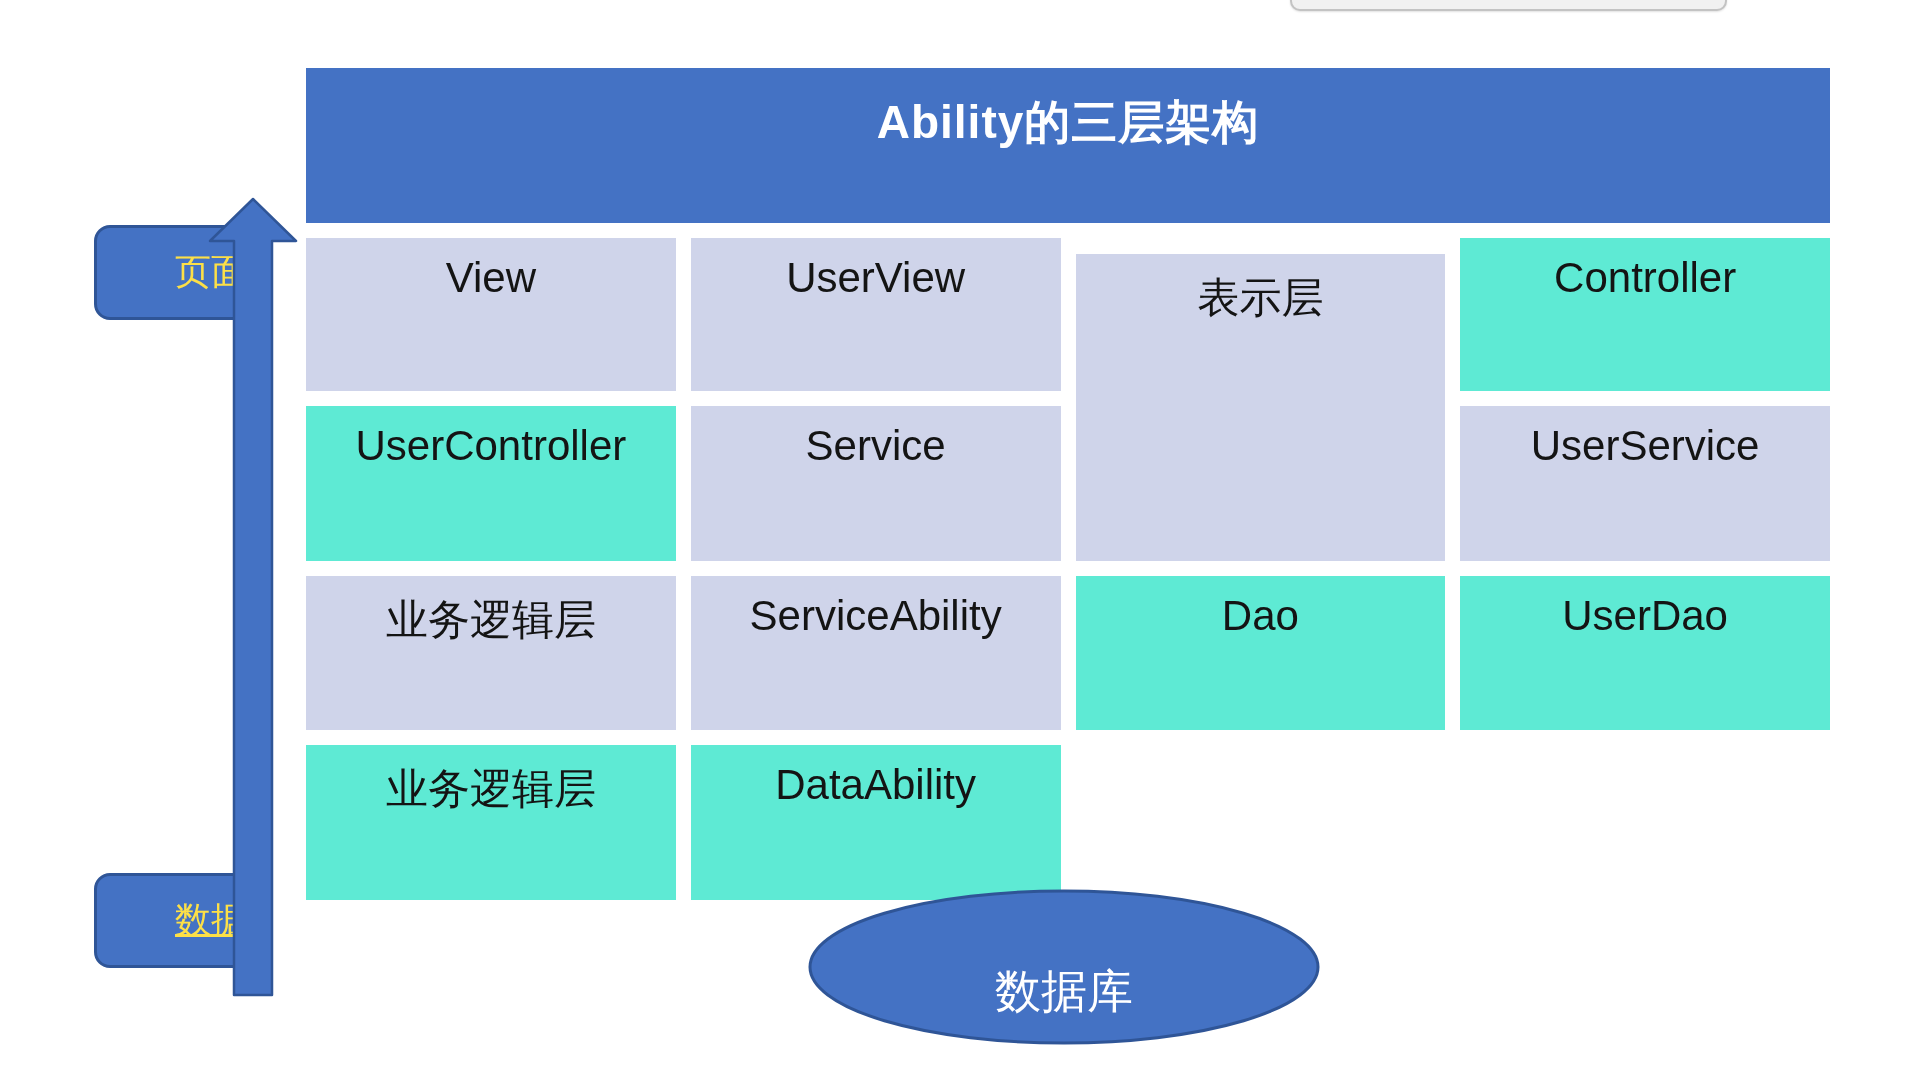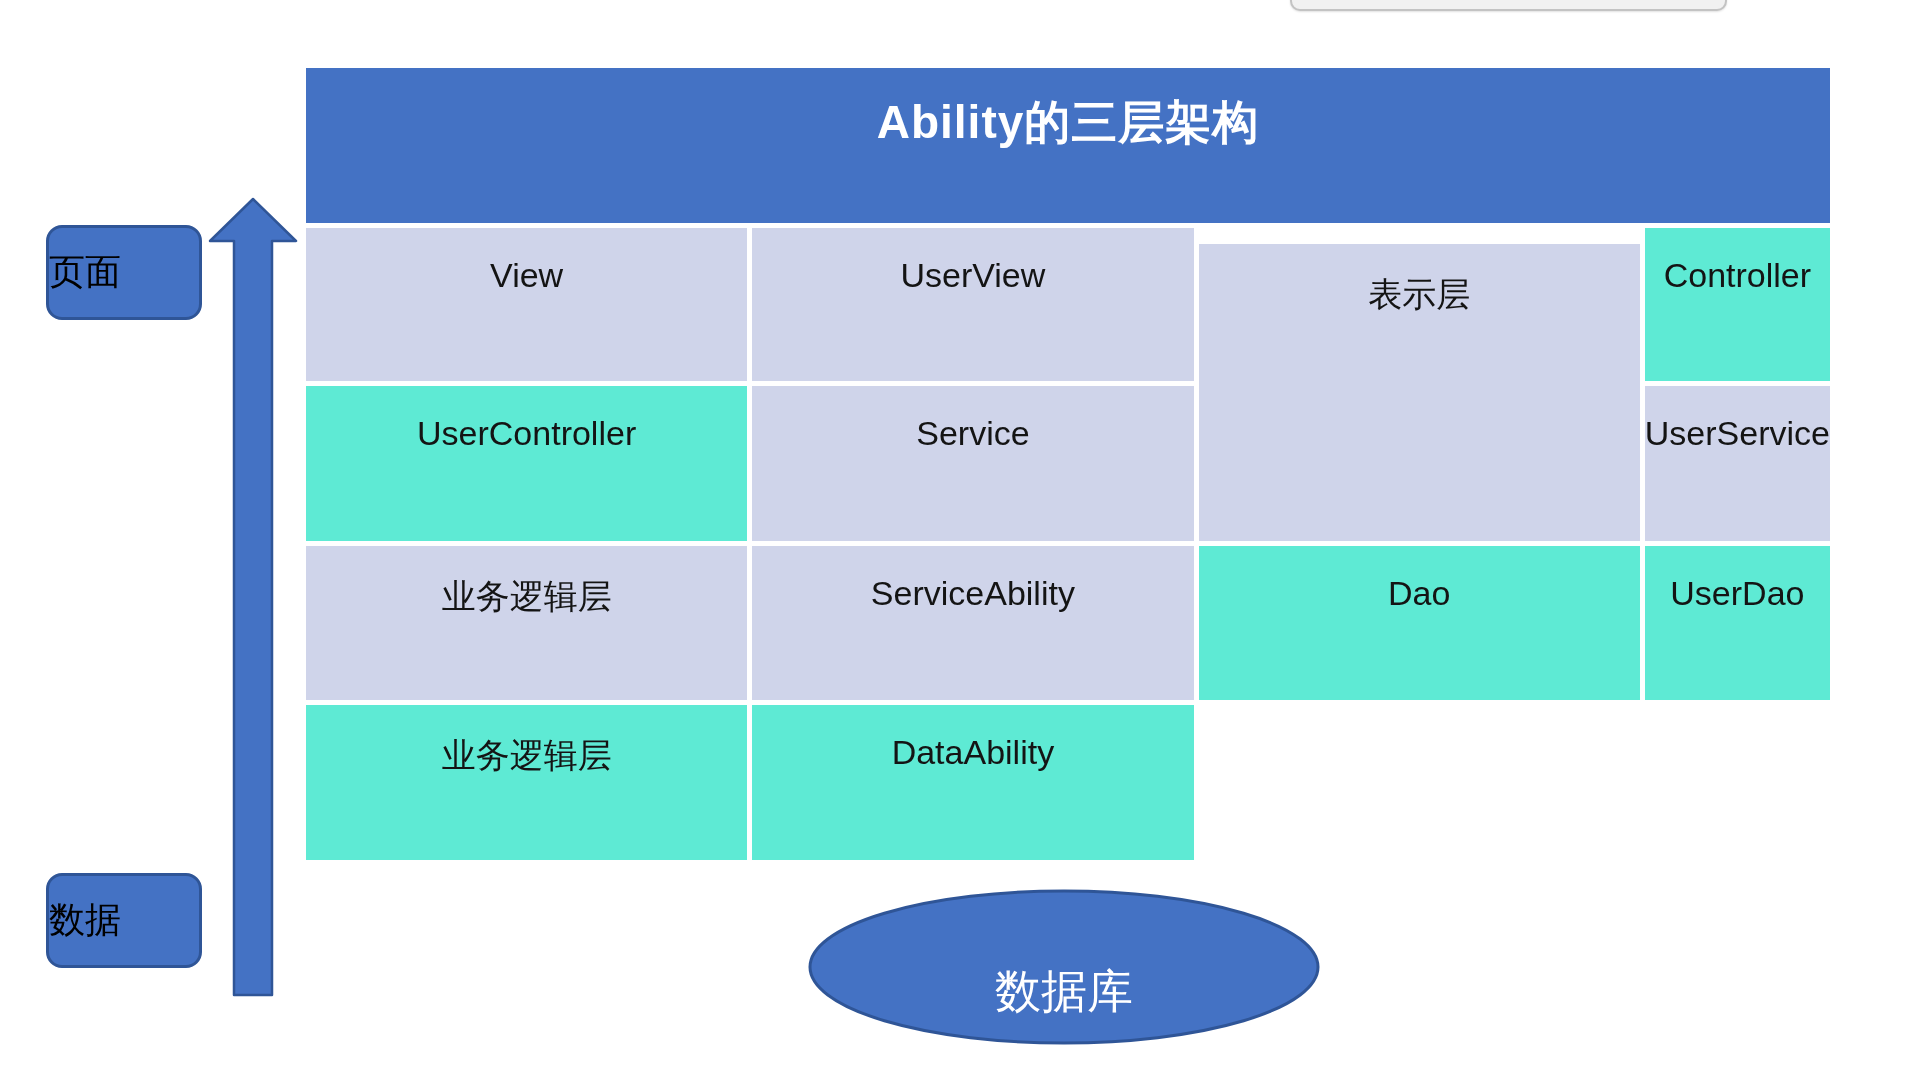--- a/index.html
+++ b/index.html
@@ -19,57 +19,57 @@
     border:2px solid #c3c3c3;
     border-radius:10px;
     box-shadow:0 1px 2px rgba(0,0,0,.12);
   }
 
   
   .arch-table{
     position:absolute;
     left:306px;top:68px;width:1524px;
     display:grid;
-    grid-template-columns:repeat(3,1fr);
+    grid-template-columns:repeat(4,1fr);
     grid-template-rows:155px 153px 155px 154px 155px;
-    gap:5px;
+    gap:15px;
   }
   .arch-header{
     grid-column:1/5;grid-row:1;
     background:#4472c4;
     color:#ffffff;
     font-size:46px;font-weight:bold;
     display:flex;justify-content:center;align-items:flex-start;
     padding-top:24px;box-sizing:border-box;
     letter-spacing:1px;
   }
   .cell{
     display:flex;justify-content:center;align-items:flex-start;
-    padding-top:28px;box-sizing:border-box;
-    font-size:34px;color:#141414;
+    padding-top:16px;box-sizing:border-box;
+    font-size:42px;color:#141414;
   }
   .band-a{background:#cfd4ea;}
   .band-b{background:#5eead4;}
   .merged{grid-row:2/4;margin-top:16px;}
   .col3{grid-column:3;}
   .col4{grid-column:4;}
 
   
   .side-label{
     position:absolute;
     width:156px;height:95px;
     background:#4472c4;
     border:3px solid #2f5597;
     border-radius:16px;
     box-sizing:border-box;
-    color:#000000;font-size:36px;
-    display:flex;align-items:center;justify-content:flex-start;
+    color:#fde047;font-size:36px;
+    display:flex;align-items:center;justify-content:flex-end;margin-left:48px;
   }
   .side-label.top{left:46px;top:225px;}
-  .side-label.bottom{left:46px;top:873px;}
+  .side-label.bottom{left:46px;top:873px;text-decoration:underline;}
 
   
   .up-arrow{
     position:absolute;left:205px;top:196px;
     width:96px;height:802px;
   }
 
   
   .db-ellipse-svg{
     position:absolute;left:806px;top:888px;

